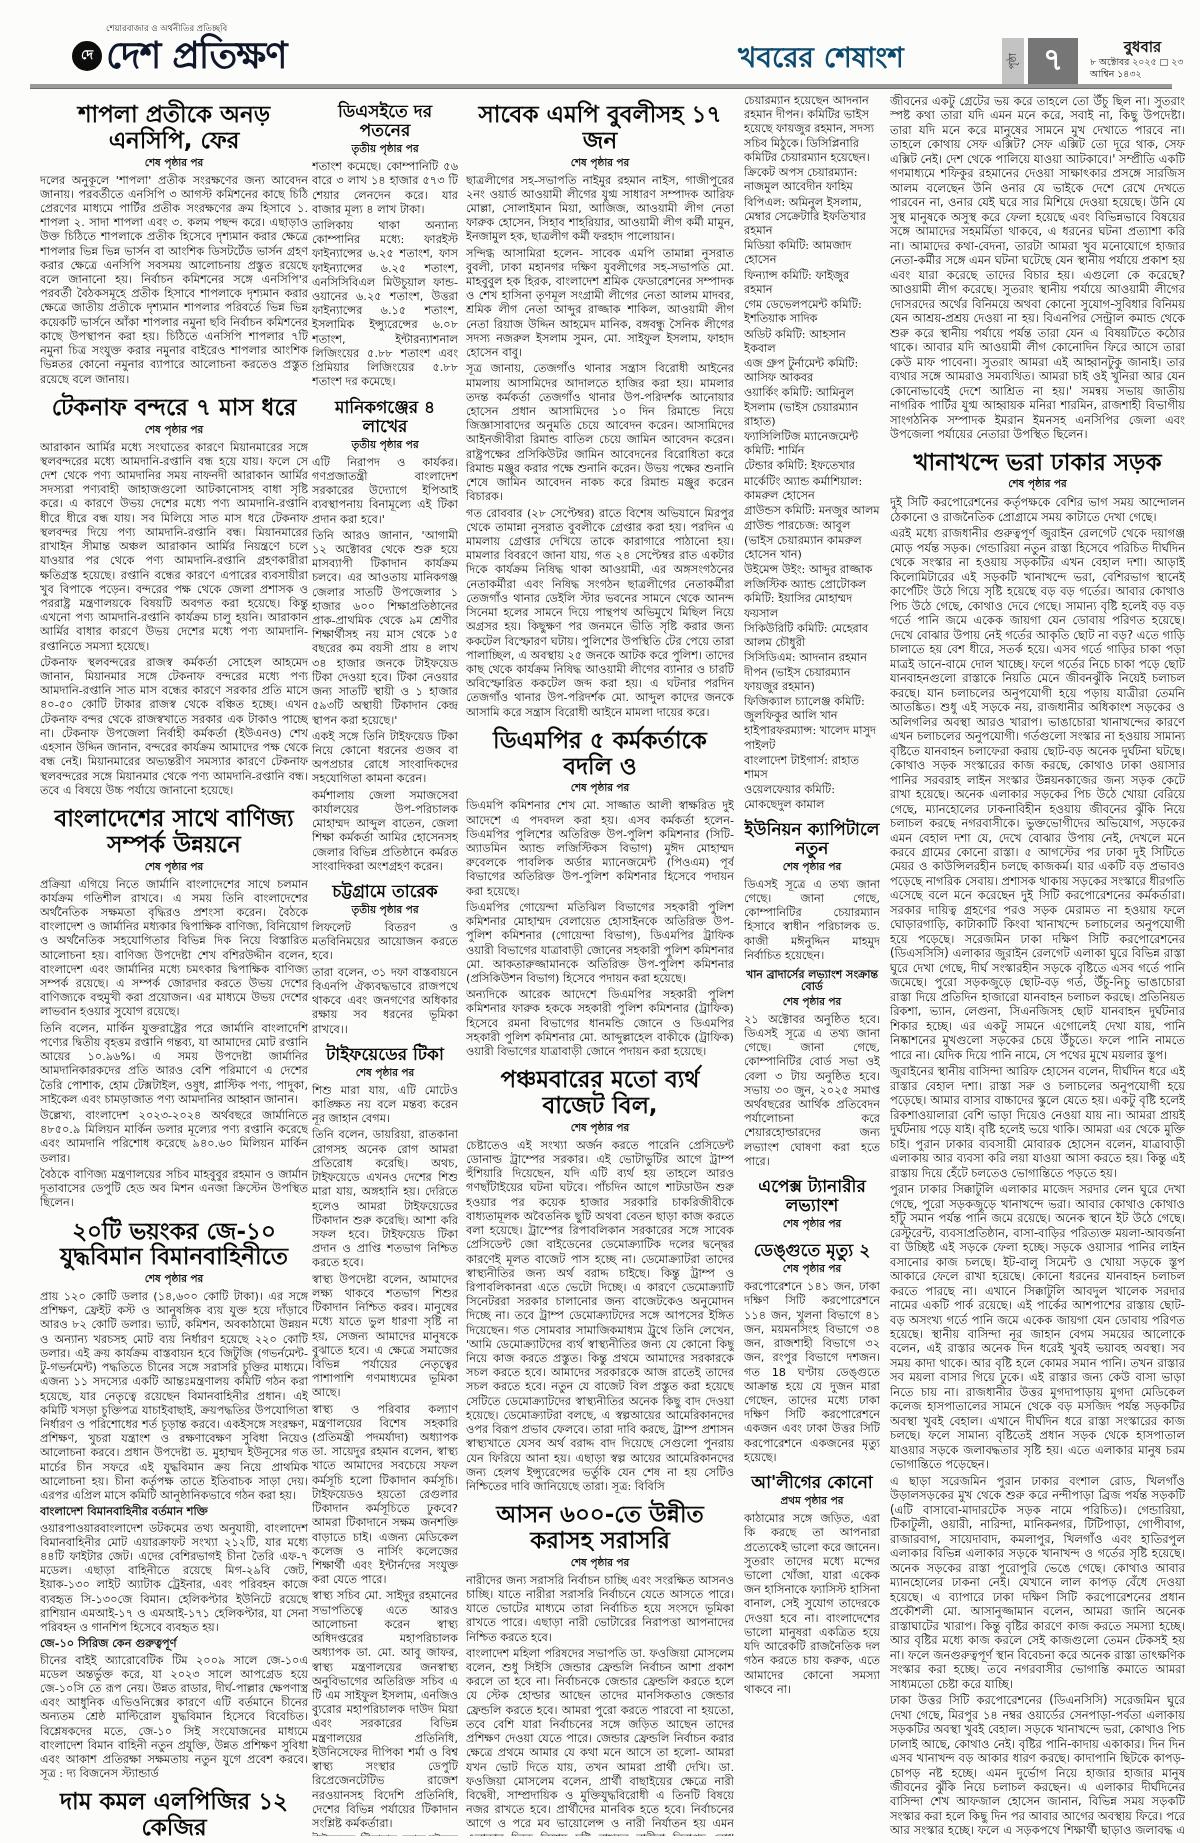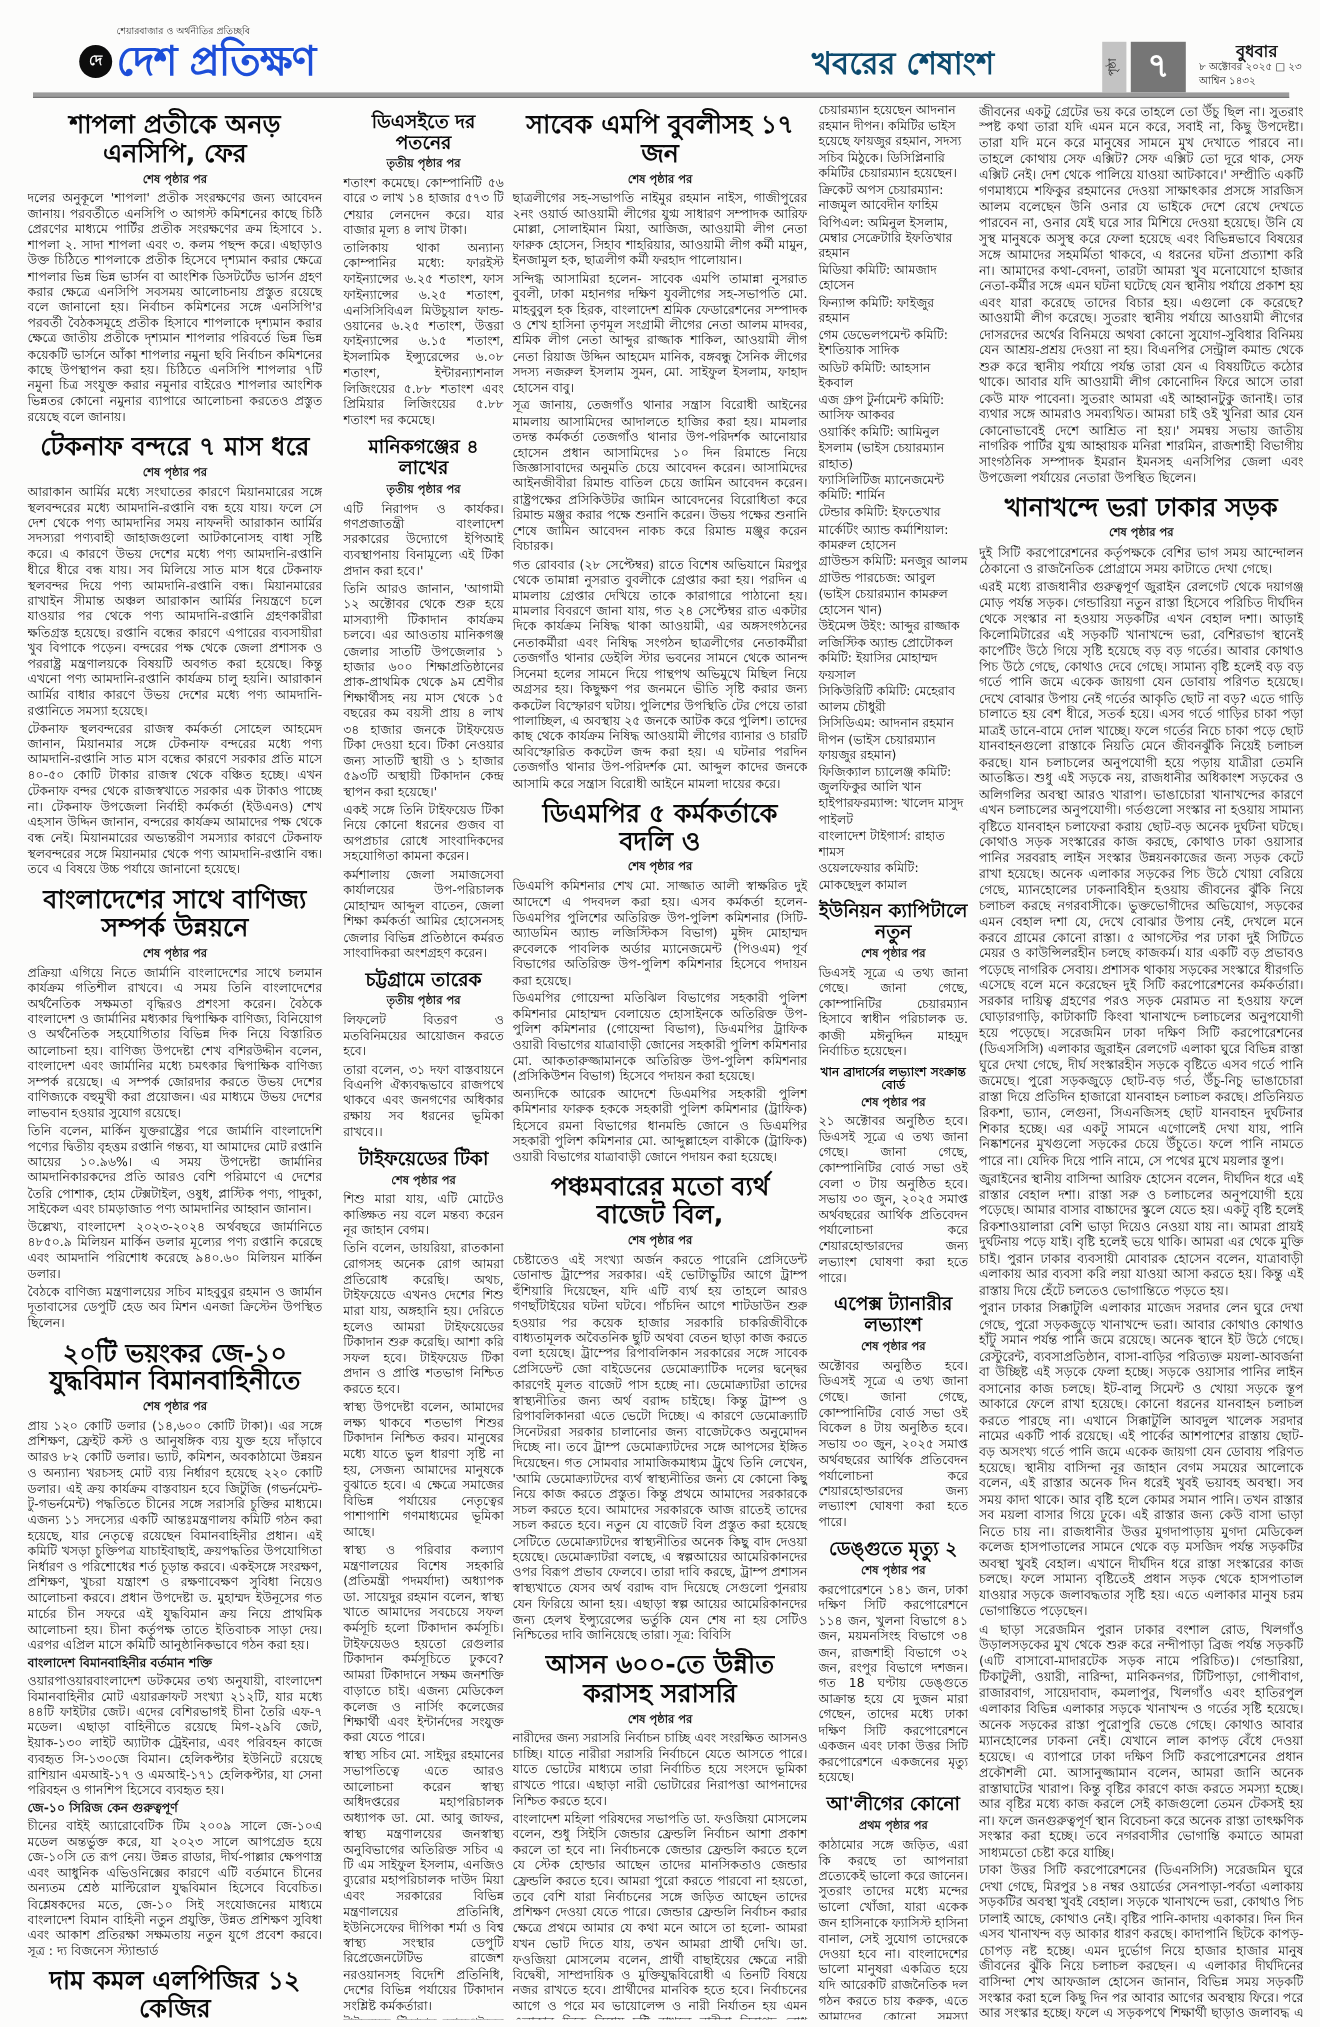--- a/index.html
+++ b/index.html
@@ -4,34 +4,34 @@
 <style>
   html,body{margin:0;padding:0;}
   body{width:1200px;height:1843px;position:relative;background:#fcfcfb;color:#161616;
        font-family:"DejaVu Sans","Liberation Sans",sans-serif;overflow:hidden;}
   
   .masthead{position:absolute;left:72px;top:22px;}
   .tagline{font-size:8.5px;color:#333;margin-left:34px;margin-bottom:1px;}
   .logo-row{display:flex;align-items:center;gap:4px;}
   .emblem{width:30px;height:30px;background:#0d0d0d;border-radius:50%;display:flex;
           align-items:center;justify-content:center;color:#fff;font-size:13px;font-weight:bold;flex:0 0 auto;}
-  .logo-text{font-size:37px;font-weight:900;letter-spacing:-1px;line-height:1;color:#1d4ed8;}
+  .logo-text{font-size:37px;font-weight:900;letter-spacing:-1px;line-height:1;color:#0f172a;}
   .section-title{position:absolute;left:738px;top:36px;font-size:28px;font-weight:800;color:#0c4a6e;white-space:nowrap;}
   .page-word-box{position:absolute;left:1002px;top:38px;width:22px;height:46px;background:#c3c3c3;
                  display:flex;align-items:center;justify-content:center;}
   .page-word-box span{writing-mode:vertical-rl;transform:rotate(180deg);font-size:10px;color:#1d1d1d;}
   .page-num-box{position:absolute;left:1028px;top:38px;width:50px;height:46px;background:#767676;
                 color:#fff;font-size:31px;font-weight:700;display:flex;align-items:center;justify-content:center;}
   .date-block{position:absolute;left:1090px;top:38px;width:105px;}
   .weekday{font-size:15px;font-weight:700;line-height:1.2;text-align:center;}
   .dateline{font-size:9.3px;line-height:1.3;color:#222;}
   .head-rule{position:absolute;left:30px;top:84px;width:1142px;height:4px;background:#9b9b9b;border-bottom:1px solid #6f6f6f;}
   
   .col{position:absolute;top:94px;height:1742px;overflow:hidden;}
-  #col-a{left:25px;width:268px;}
+  #col-a{left:40px;width:268px;}
   #col-b{left:312px;width:146px;}
   #col-cd{left:466px;width:268px;}
   #col-e{left:744px;width:136px;}
   #col-f{left:890px;width:295px;}
   article{margin:0 0 6px 0;}
   h2.hl{font-weight:800;text-align:center;margin:8px 0 1px 0;color:#0b0b0b;line-height:1.12;}
   .col-wide h2.hl{font-size:23px;}
   .col-narrow h2.hl{font-size:17px;}
   h2.hl.minor{font-size:11px;margin:6px 0 0 0;}
   .cont{font-size:10.4px;font-weight:700;text-align:center;margin:0 0 2px 0;}
@@ -188,21 +188,20 @@
         <p class="bp">ডিএসই সূত্রে এ তথ্য জানা গেছে। জানা গেছে, কোম্পানিটির চেয়ারম্যান হিসাবে স্বাধীন পরিচালক ড. কাজী মঈনুদ্দিন মাহমুদ নির্বাচিত হয়েছেন।</p>
       </article>
       <article>
         <h2 class="hl minor">খান ব্রাদার্সের লভ্যাংশ সংক্রান্ত বোর্ড</h2>
         <div class="cont">শেষ পৃষ্ঠার পর</div>
         <p class="bp">২১ অক্টোবর অনুষ্ঠিত হবে। ডিএসই সূত্রে এ তথ্য জানা গেছে। জানা গেছে, কোম্পানিটির বোর্ড সভা ওই বেলা ৩ টায় অনুষ্ঠিত হবে। সভায় ৩০ জুন, ২০২৫ সমাপ্ত অর্থবছরের আর্থিক প্রতিবেদন পর্যালোচনা করে শেয়ারহোল্ডারদের জন্য লভ্যাংশ ঘোষণা করা হতে পারে।</p>
       </article>
       <article>
         <h2 class="hl">এপেক্স ট্যানারীর লভ্যাংশ</h2>
         <div class="cont">শেষ পৃষ্ঠার পর</div>
-        <p class="bp">অক্টোবর অনুষ্ঠিত হবে। ডিএসই সূত্রে এ তথ্য জানা গেছে। জানা গেছে, কোম্পানিটির বোর্ড সভা ওই বিকেল ৪ টায় অনুষ্ঠিত হবে। সভায় ৩০ জুন, ২০২৫ সমাপ্ত অর্থবছরের আর্থিক প্রতিবেদন পর্যালোচনা করে শেয়ারহোল্ডারদের জন্য লভ্যাংশ ঘোষণা করা হতে পারে।</p>
       </article>
       <article>
         <h2 class="hl">ডেঙ্গুতে মৃত্যু ২</h2>
         <div class="cont">শেষ পৃষ্ঠার পর</div>
         <p class="bp">করপোরেশনে ১৪১ জন, ঢাকা দক্ষিণ সিটি করপোরেশনে ১১৪ জন, খুলনা বিভাগে ৪১ জন, ময়মনসিংহ বিভাগে ৩৪ জন, রাজশাহী বিভাগে ৩২ জন, রংপুর বিভাগে দশজন। গত 18 ঘণ্টায় ডেঙ্গুতে আক্রান্ত হয়ে যে দুজন মারা গেছেন, তাদের মধ্যে ঢাকা দক্ষিণ সিটি করপোরেশনে একজন এবং ঢাকা উত্তর সিটি করপোরেশনে একজনের মৃত্যু হয়েছে।</p>
       </article>
       <article>
         <h2 class="hl">আ'লীগের কোনো</h2>
         <div class="cont">প্রথম পৃষ্ঠার পর</div>
         <p class="bp">কাঠামোর সঙ্গে জড়িত, এরা কি করছে তা আপনারা প্রত্যেকেই ভালো করে জানেন। সুতরাং তাদের মধ্যে মন্দের ভালো খোঁজা, যারা একেক জন হাসিনাকে ফ্যাসিস্ট হাসিনা বানাল, সেই সুযোগ তাদেরকে দেওয়া হবে না। বাংলাদেশের ভালো মানুষরা একত্রিত হয়ে যদি আরেকটি রাজনৈতিক দল গঠন করতে চায় করুক, এতে আমাদের কোনো সমস্যা থাকবে না।</p>

